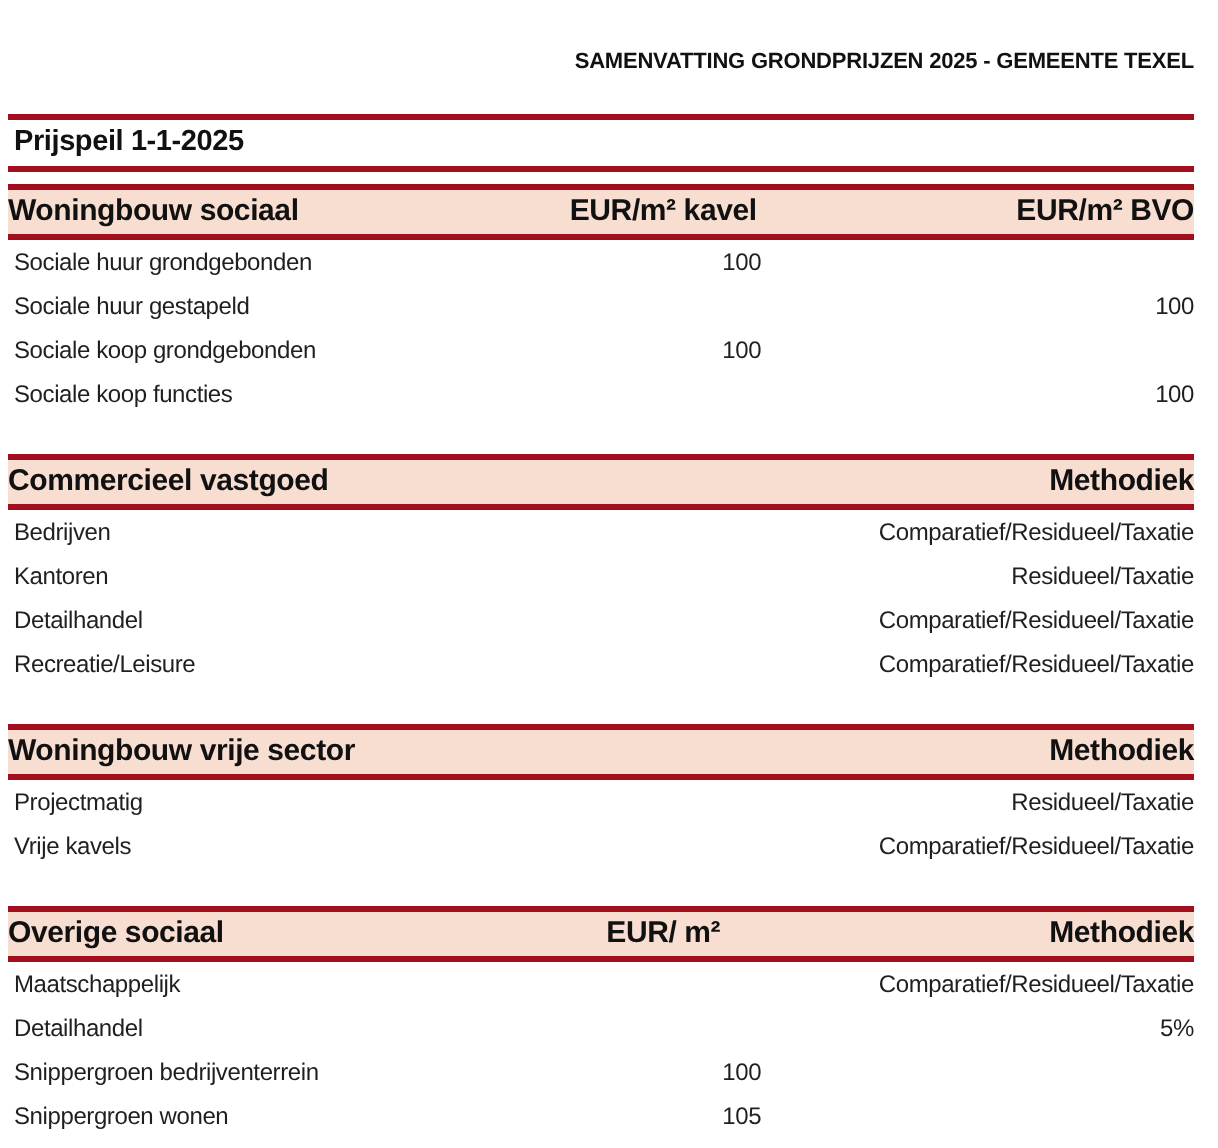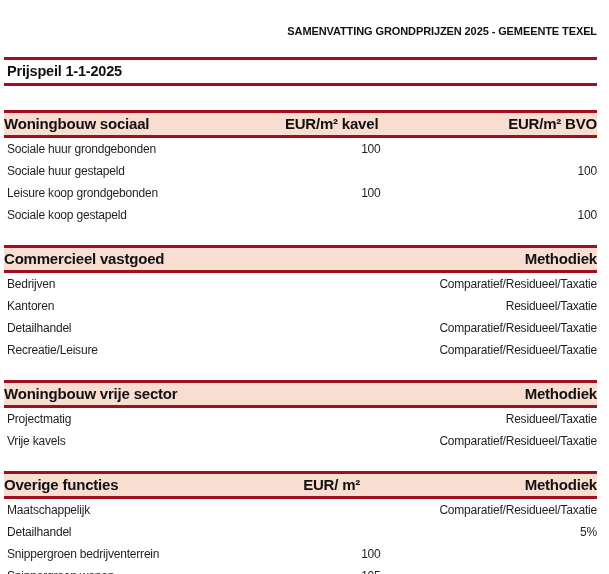--- a/index.html
+++ b/index.html
@@ -11,21 +11,21 @@
   .doc{padding:9px 12px 0 4px;}
   .title{
     text-align:right;font-size:11px;font-weight:700;color:#111;
     margin:16px 0 20px 0;letter-spacing:-0.1px;
   }
   .pricebar{
     border-top:3px solid var(--red);
     border-bottom:3px solid var(--red);
     font-weight:700;font-size:14.5px;color:#111;
     padding:3px 0 4px 3px;
-    margin-bottom:24px;
+    margin-bottom:6px;
   }
   table.sect{
     width:100%;border-collapse:collapse;table-layout:fixed;
     margin:0 0 19px 0;
   }
   table.sect tr.head th{
     background:var(--pink);
     border-top:3px solid var(--red);
     border-bottom:3px solid var(--red);
     font-weight:700;font-size:15px;color:#111;
@@ -72,26 +72,26 @@
         <td class="c1">Sociale huur grondgebonden</td>
         <td class="c2">100</td>
         <td class="c3"></td>
       </tr>
       <tr>
         <td class="c1">Sociale huur gestapeld</td>
         <td class="c2"></td>
         <td class="c3">100</td>
       </tr>
       <tr>
-        <td class="c1">Leisure koop grondgebonden</td>
+        <td class="c1">Sociale koop grondgebonden</td>
         <td class="c2">100</td>
         <td class="c3"></td>
       </tr>
       <tr>
-        <td class="c1">Sociale koop gestapeld</td>
+        <td class="c1">Sociale koop functies</td>
         <td class="c2"></td>
         <td class="c3">100</td>
       </tr>
     </tbody>
   </table>
 
   <table class="sect">
     <colgroup>
         <col class="c1">
         <col class="c2">
@@ -156,21 +156,21 @@
   </table>
 
   <table class="sect">
     <colgroup>
         <col class="c1">
         <col class="c2">
         <col class="c3">
       </colgroup>
     <thead>
       <tr class="head">
-        <th class="c1">Overige functies</th>
+        <th class="c1">Overige sociaal</th>
         <th class="c2">EUR/ m²</th>
         <th class="c3">Methodiek</th>
       </tr>
     </thead>
     <tbody>
       <tr>
         <td class="c1">Maatschappelijk</td>
         <td class="c2"></td>
         <td class="c3">Comparatief/Residueel/Taxatie</td>
       </tr>

